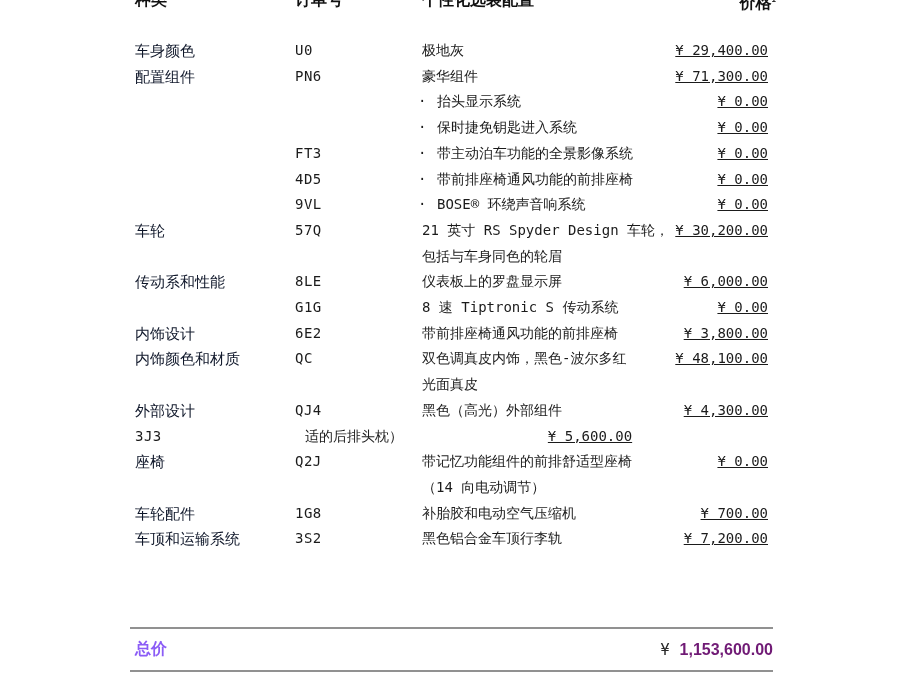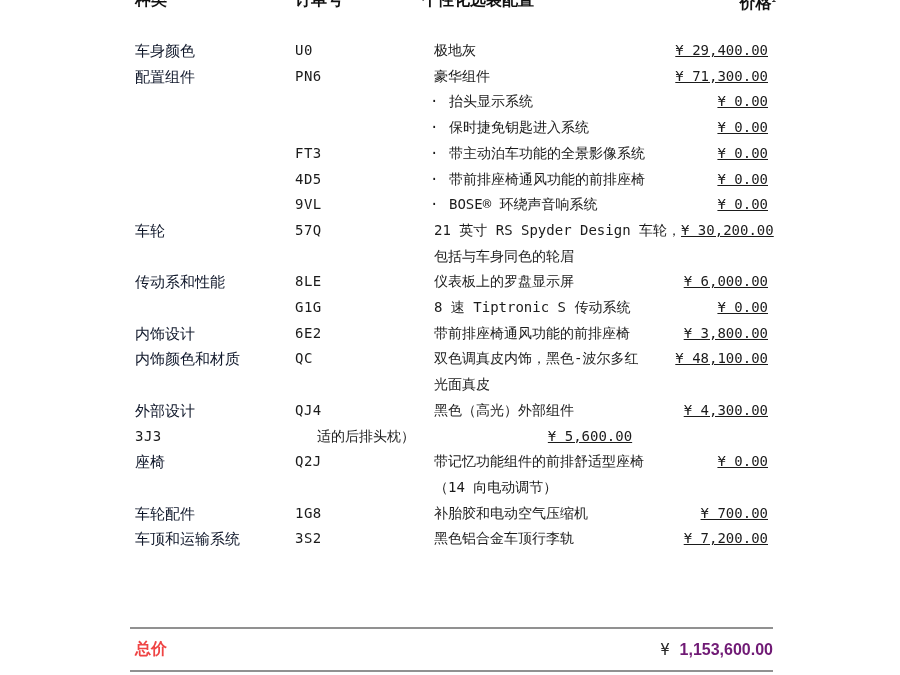--- a/index.html
+++ b/index.html
@@ -50,21 +50,21 @@
     grid-template-columns: 160px 117px 1fr auto;
     align-items: start;
   }
   .c { line-height: 25.7px; white-space: nowrap; }
   .cat {
     font-size: 15px;
     font-family: "Liberation Sans", sans-serif;
     color: #0f172a;
   }
   .code { font-size: 14px; letter-spacing: 0.5px; }
-  .desc { position: relative; font-size: 14px; padding-left: 10px; overflow: visible; margin-left: 12px; }
+  .desc { position: relative; font-size: 14px; padding-left: 10px; overflow: visible; }
   .desc.bulleted { padding-left: 25px; }
   .desc .bullet {
     position: absolute;
     left: 6px;
     top: 0;
     font-size: 14px;
   }
   .price {
     font-size: 14px;
     text-align: center;
@@ -84,21 +84,21 @@
     height: 41px;
     display: flex;
     align-items: center;
     justify-content: space-between;
     padding: 0 0 0 5px;
   }
   .total-label {
     font-weight: bold;
     font-size: 16px;
     font-family: "Liberation Sans", sans-serif;
-    color: #ef4444;
+    color: #8b5cf6;
   }
   .total-price { display: flex; align-items: baseline; }
   .total-price .yen {
     font-size: 15px;
     font-weight: 400;
     color: #2a2a2a;
     margin-right: 10px;
   }
   .total-price .amt {
     font-family: "Liberation Sans", sans-serif;

